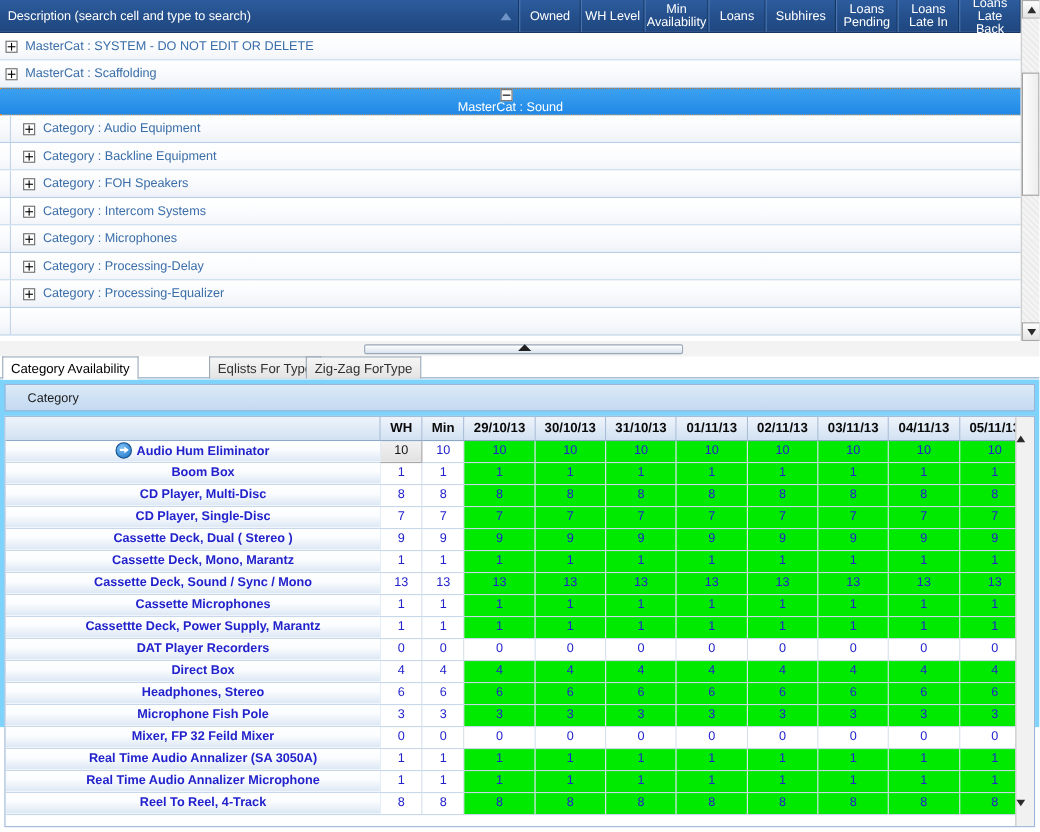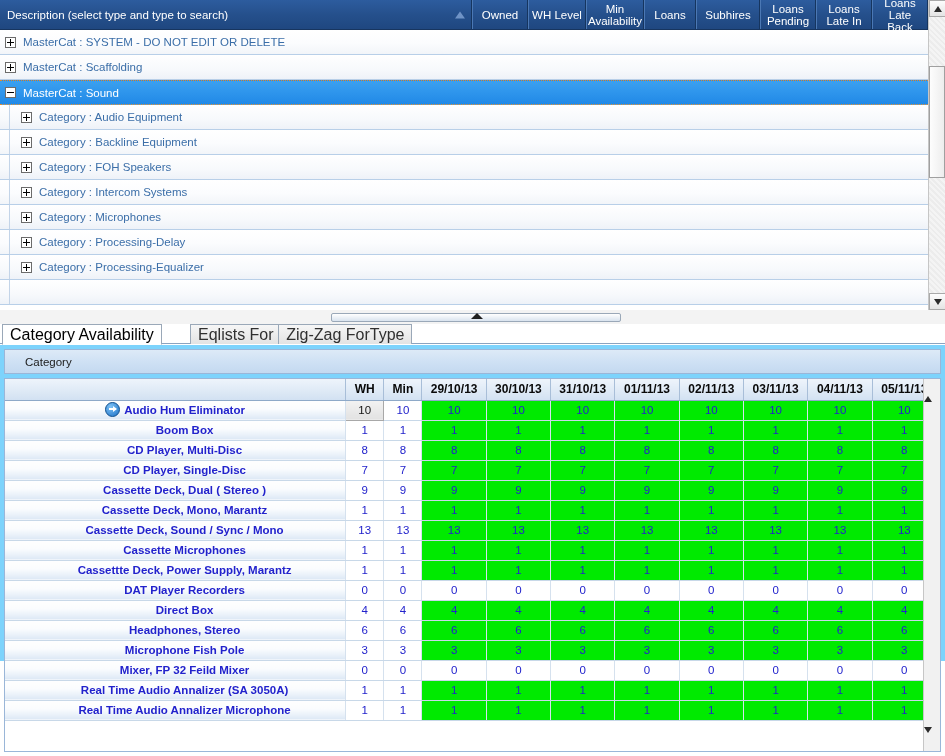--- a/index.html
+++ b/index.html
@@ -50,20 +50,21 @@
     background: linear-gradient(to bottom,#ffffff 0%,#fbfcfe 55%,#f2f5f9 100%);
     display: flex; align-items: center;
     font-size: 11.5px; color: #3b6ea8;
   }
   .tnode.alt { background: linear-gradient(to bottom,#ffffff 0%,#f7f9fc 60%,#eef2f8 100%); }
   .tnode.selected {
     background: linear-gradient(to bottom,#3ba0ef 0%,#2e95ec 50%,#2189e6 100%);
     color: #ffffff;
     border-bottom: 1px dotted #e08a2e;
     border-top: 1px dotted #e08a2e;
+    flex-direction: column;
   }
   .tnode .indent { display: inline-block; }
   .expander {
     width: 11px; height: 11px; flex: 0 0 11px;
     border: 1px solid #6b6b6b; background: #ffffff;
     position: relative; margin-right: 7px;
   }
   .expander::before {
     content: ""; position: absolute; left: 1px; top: 4px;
     width: 7px; height: 1px; background: #000;
@@ -117,21 +118,21 @@
   }
 
   
   #tabstrip {
     position: absolute; left: 0; top: 324px; width: 945px; height: 20px;
     border-bottom: 1px solid #8ba3bf;
   }
   .tab {
     position: absolute; top: 0; height: 20px;
     display: flex; align-items: center; padding: 0 7px;
-    font-size: 16px; color: #303030;
+    font-size: 12px; color: #303030;
     border: 1px solid #9aa8b8; border-bottom: none;
     background: linear-gradient(to bottom,#f6f6f6,#e3e3e3);
   }
   .tab.active {
     background: #ffffff; color: #000; font-weight: normal; z-index: 3;
     border-bottom: 1px solid #ffffff; height: 21px;
   }
 
   
   #bottom-panel {
@@ -209,21 +210,21 @@
 </style>
 </head>
 <body>
 
 <div id="app">
 
   <div id="top-panel">
 
     <div class="th-row" id="top-header-row">
         <div class="th first" style="width: 472px;">
-          <span>Description (select type and type to search)</span>
+          <span>Description (search cell and type to search)</span>
           <span class="th-sort"></span>
         </div>
         <div class="th" style="width: 56px;">
           <span>Owned</span>
         </div>
         <div class="th" style="width: 58px;">
           <span>WH Level</span>
         </div>
         <div class="th" style="width: 58px;">
           <span>Min Availability</span>
@@ -563,20 +564,33 @@
               <td class="min-cell">1</td>
               <td class="avail ok">1</td>
               <td class="avail ok">1</td>
               <td class="avail ok">1</td>
               <td class="avail ok">1</td>
               <td class="avail ok">1</td>
               <td class="avail ok">1</td>
               <td class="avail ok">1</td>
               <td class="avail ok">1</td>
             </tr>
+            <tr>
+              <td class="name-cell"><span class="name-spacer"></span><span>Reel To Reel, 4-Track</span></td>
+              <td class="wh-cell">8</td>
+              <td class="min-cell">8</td>
+              <td class="avail ok">8</td>
+              <td class="avail ok">8</td>
+              <td class="avail ok">8</td>
+              <td class="avail ok">8</td>
+              <td class="avail ok">8</td>
+              <td class="avail ok">8</td>
+              <td class="avail ok">8</td>
+              <td class="avail ok">8</td>
+            </tr>
           </tbody>
       </table>
 
       <div id="grid-vscroll">
         <div class="sb-btn">
           <span class="arw-up"></span>
         </div>
         <div class="sb-track" style="top:17px; bottom:17px;">
           <div class="sb-thumb" style="top:2px; height:26px;"></div>
         </div>

